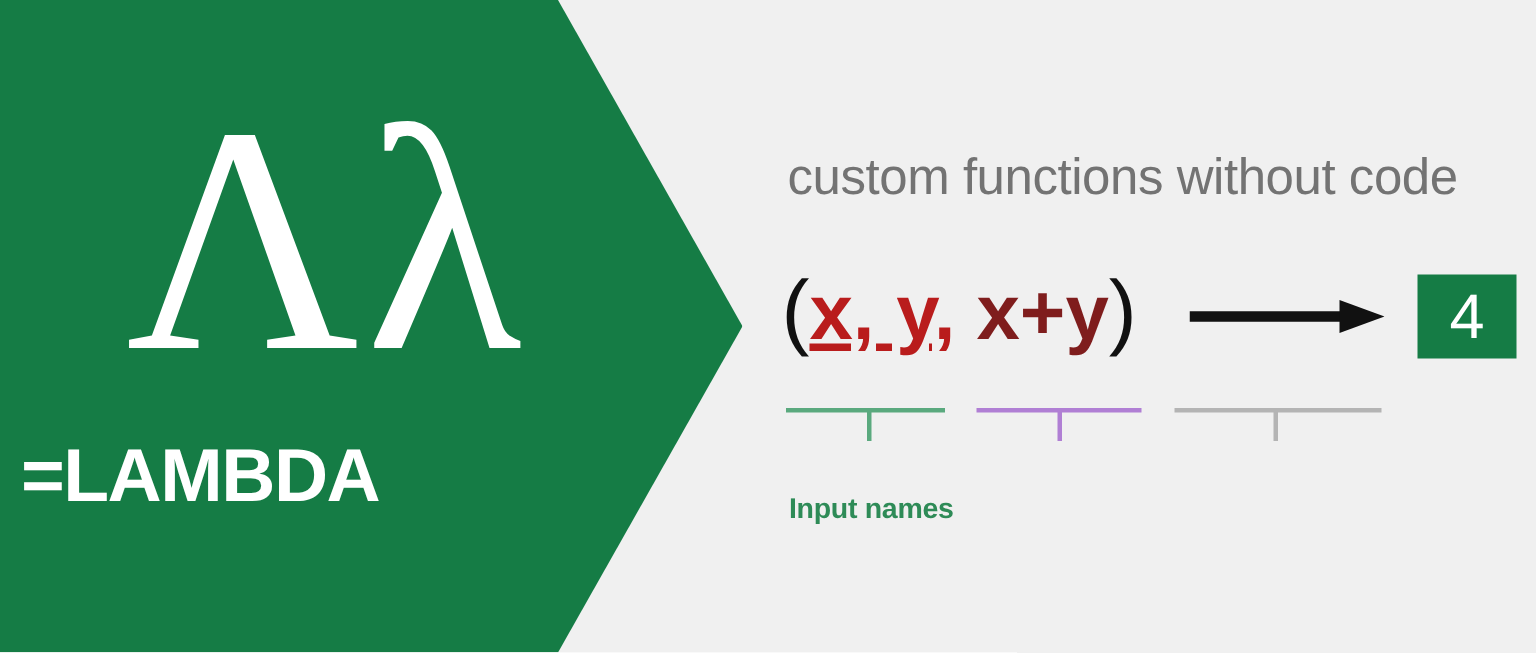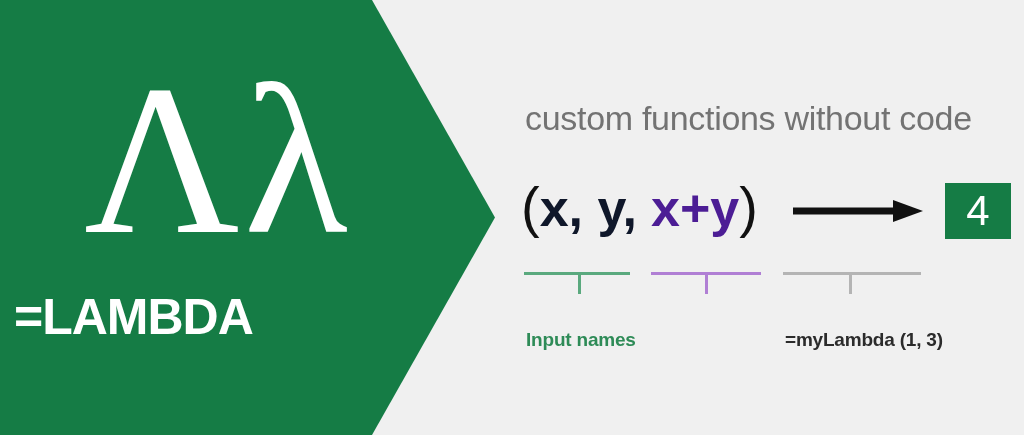--- a/index.html
+++ b/index.html
@@ -72,22 +72,22 @@
   .formula {
     position: absolute;
     left: 521px;
     top: 176px;
     font-size: 52px;
     line-height: 62px;
     font-weight: bold;
     white-space: nowrap;
   }
   .formula .paren { color: #111111; font-weight: normal; font-size: 56px; }
-  .formula .inputs { color: #0f172a; }
-  .formula .calc   { color: #4c1d95; }
+  .formula .inputs { color: #b91c1c; text-decoration: underline; }
+  .formula .calc   { color: #7f1d1d; }
   .formula .gap    { display: inline-block; width: 14px; }
 
   
   .arrow {
     position: absolute;
     left: 793px;
     top: 198px;
     width: 130px;
     height: 26px;
   }
@@ -180,15 +180,14 @@
   <div class="tconn tconn-purple">
     <div class="bar"></div>
     <div class="tick"></div>
   </div>
   <div class="tconn tconn-gray">
     <div class="bar"></div>
     <div class="tick"></div>
   </div>
 
   <div class="caption caption-inputs">Input names</div>
-  <div class="caption caption-call">=myLambda (1, 3)</div>
 
 </div>
 
 </body></html>

